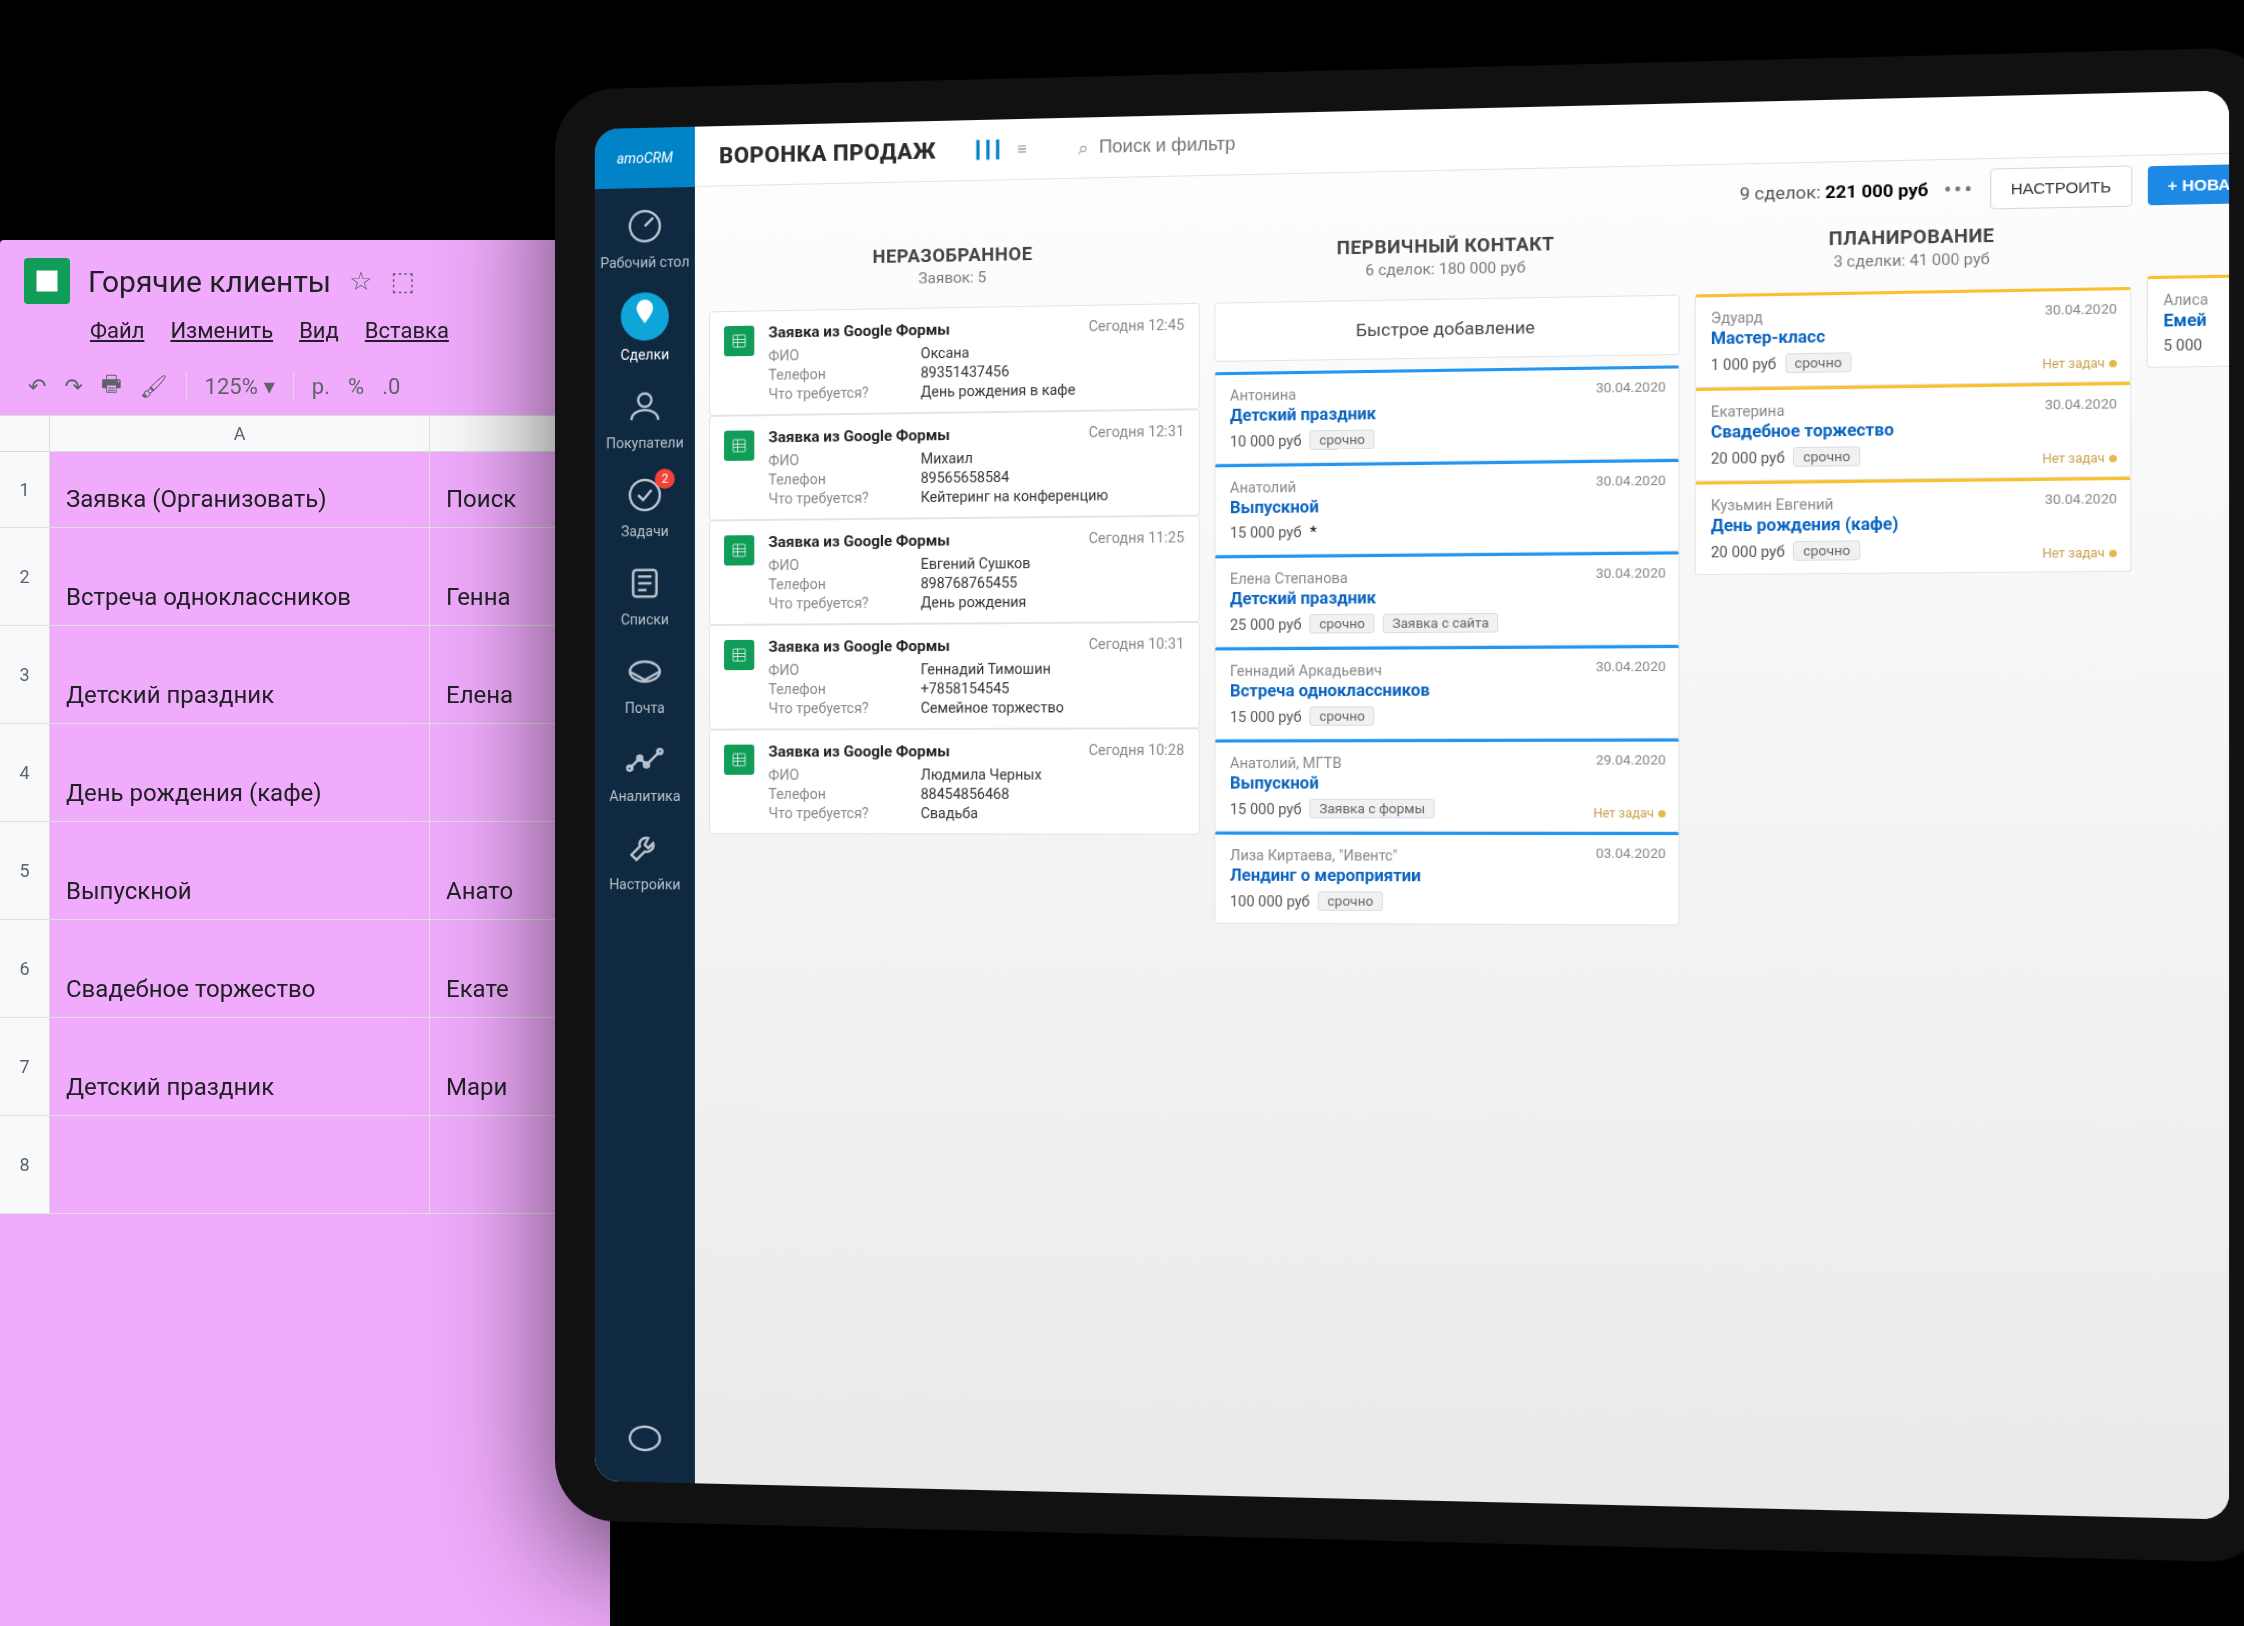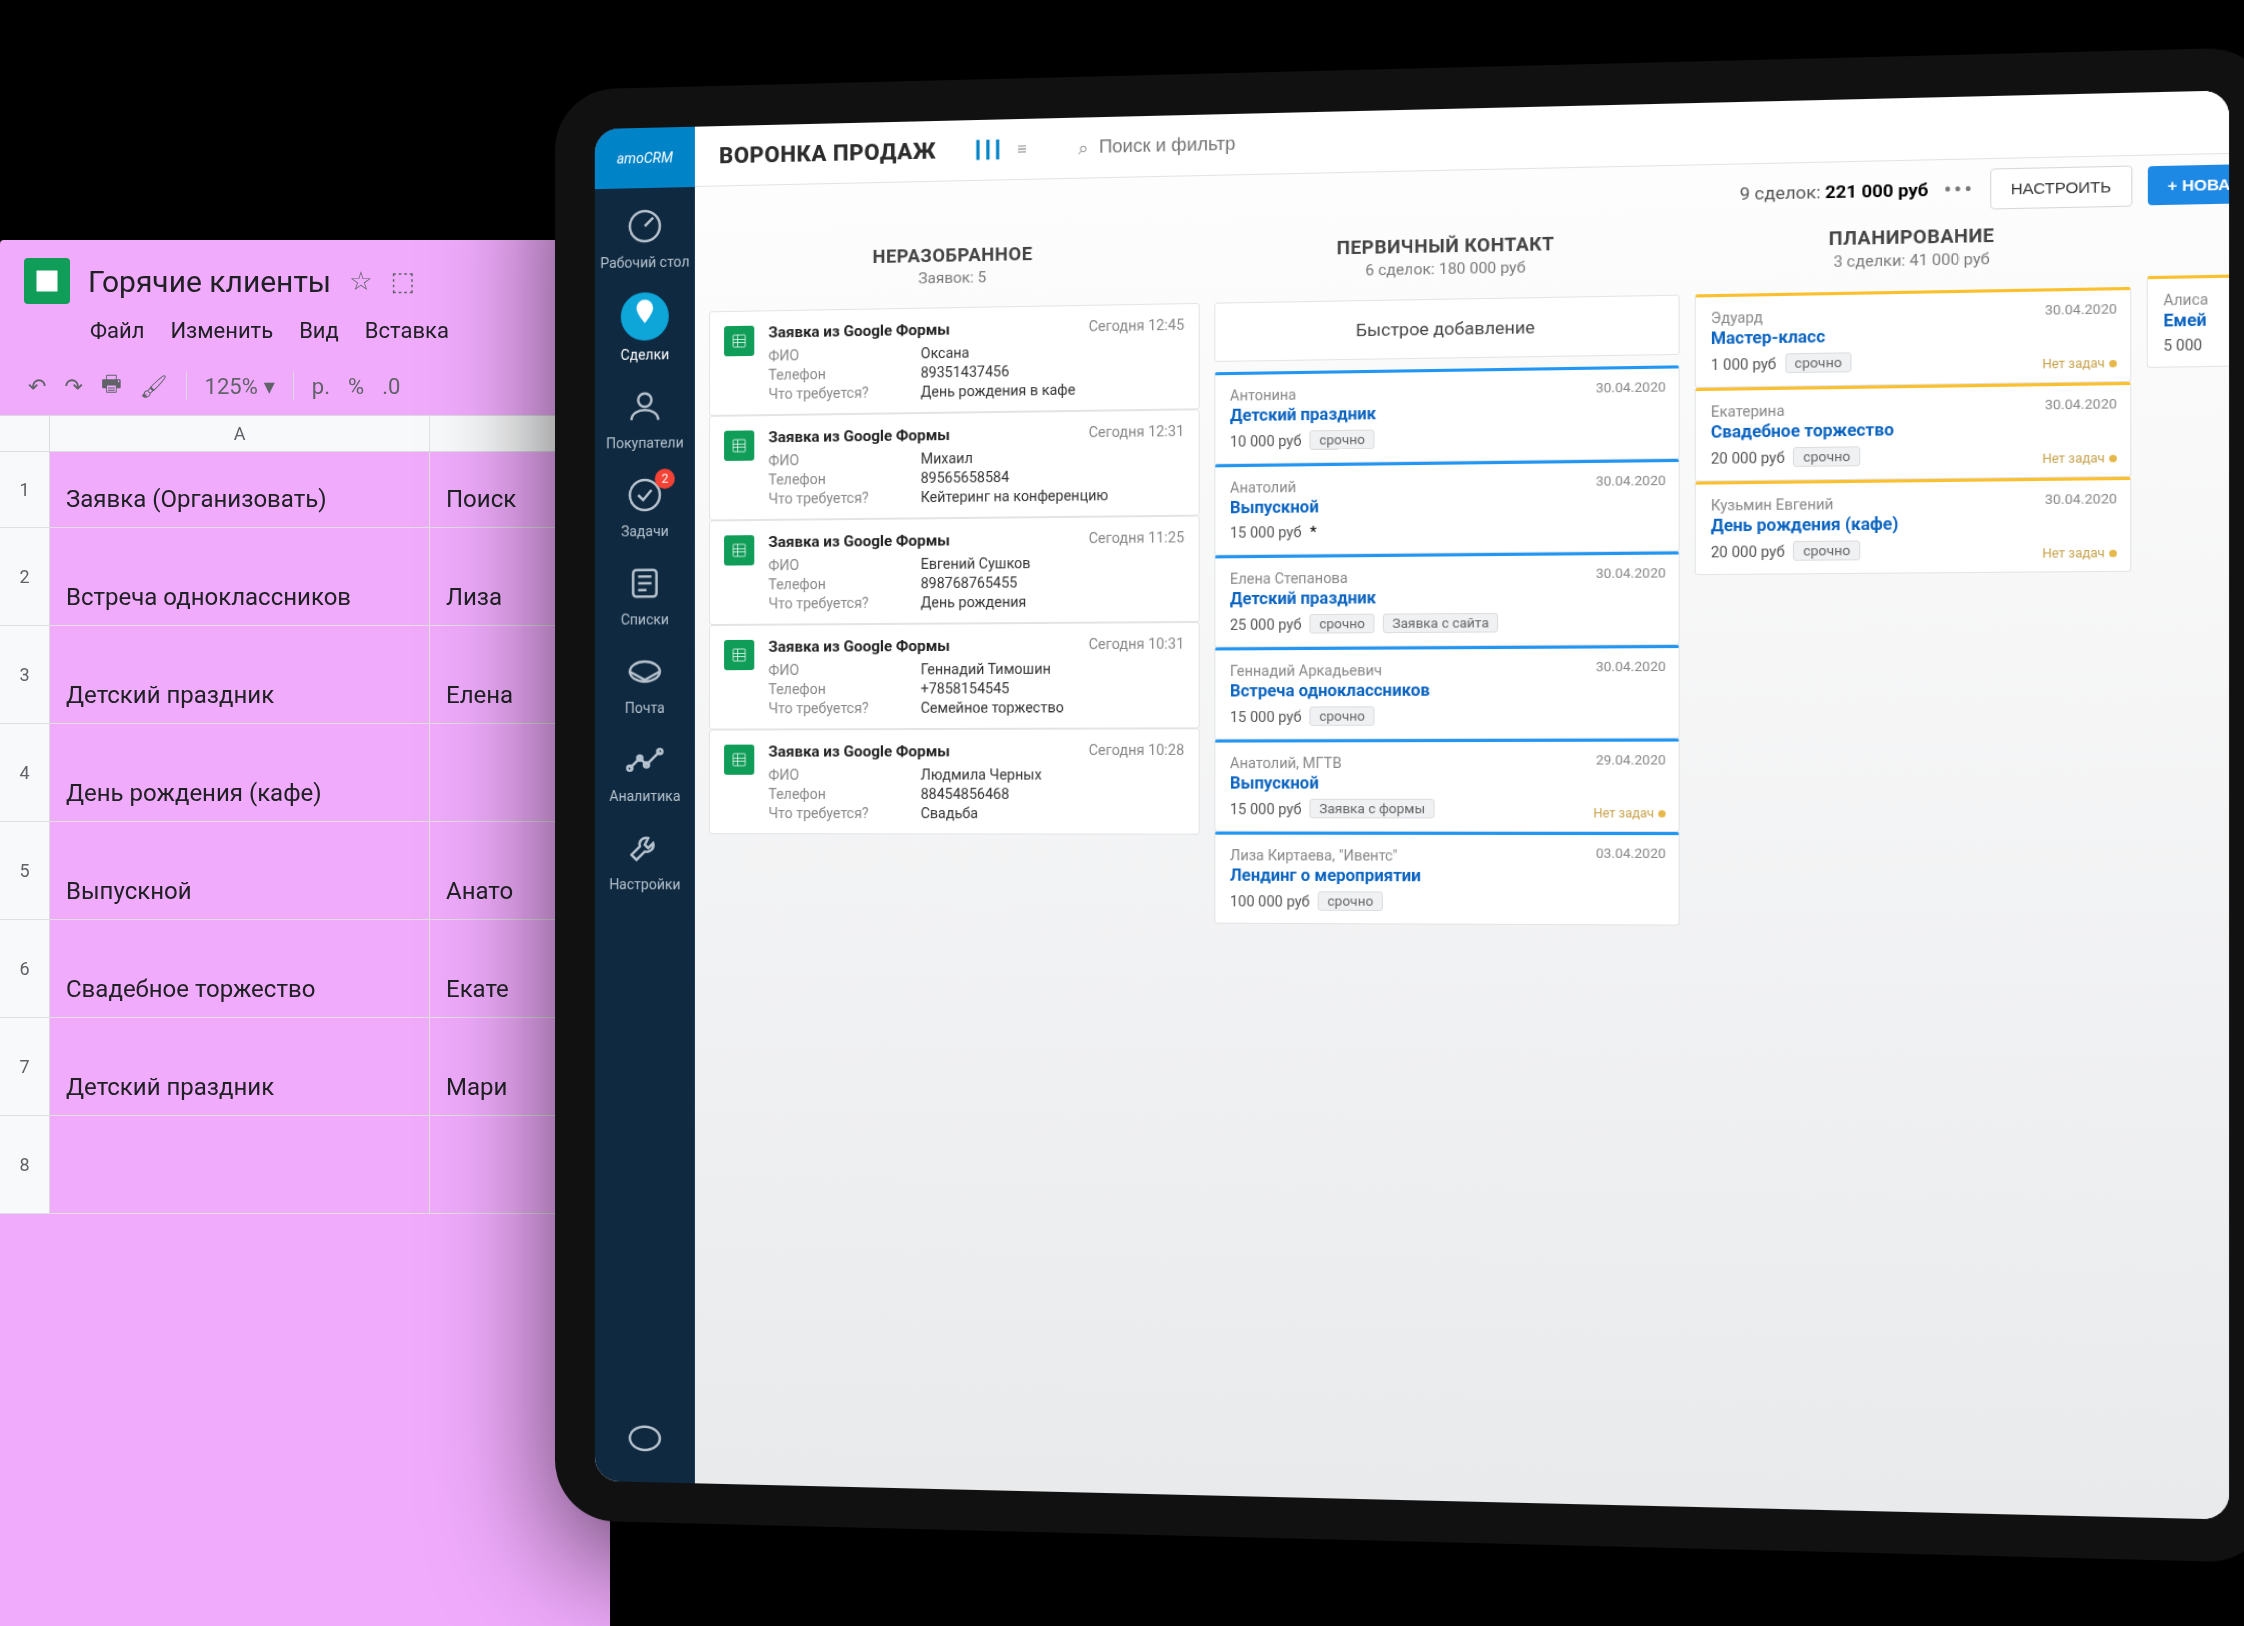--- a/index.html
+++ b/index.html
@@ -42,20 +42,21 @@
 }
 .sheets-logo svg { width: 28px; height: 28px; fill: #fff; }
 .sheets-title { font-size: 30px; color: #202124; }
 .sheets-star, .sheets-folder { color: #5f6368; font-size: 26px; }
 .sheets-menu {
   display: flex;
   gap: 26px;
   padding: 4px 28px 14px 90px;
   font-size: 22px;
   color: #202124;
+  text-decoration: underline;
 }
 .sheets-toolbar {
   display: flex;
   align-items: center;
   gap: 18px;
   padding: 10px 28px;
   border-bottom: 1px solid #dadce0;
   color: #5f6368;
   font-size: 22px;
 }
@@ -426,21 +427,21 @@
   </div>
   <div class="sheet-row head">
     <div class="rownum">1</div>
     <div class="cell b colA">Заявка (Организовать)</div>
     <div class="cell b">Поиск</div>
   </div>
   <div id="sheet-rows">
       <div class="sheet-row">
         <div class="rownum">2</div>
         <div class="cell colA">Встреча одноклассников</div>
-        <div class="cell">Лиза</div>
+        <div class="cell">Генна</div>
       </div>
       <div class="sheet-row">
         <div class="rownum">3</div>
         <div class="cell colA">Детский праздник</div>
         <div class="cell">Елена</div>
       </div>
       <div class="sheet-row">
         <div class="rownum">4</div>
         <div class="cell colA">День рождения (кафе)</div>
       </div>

